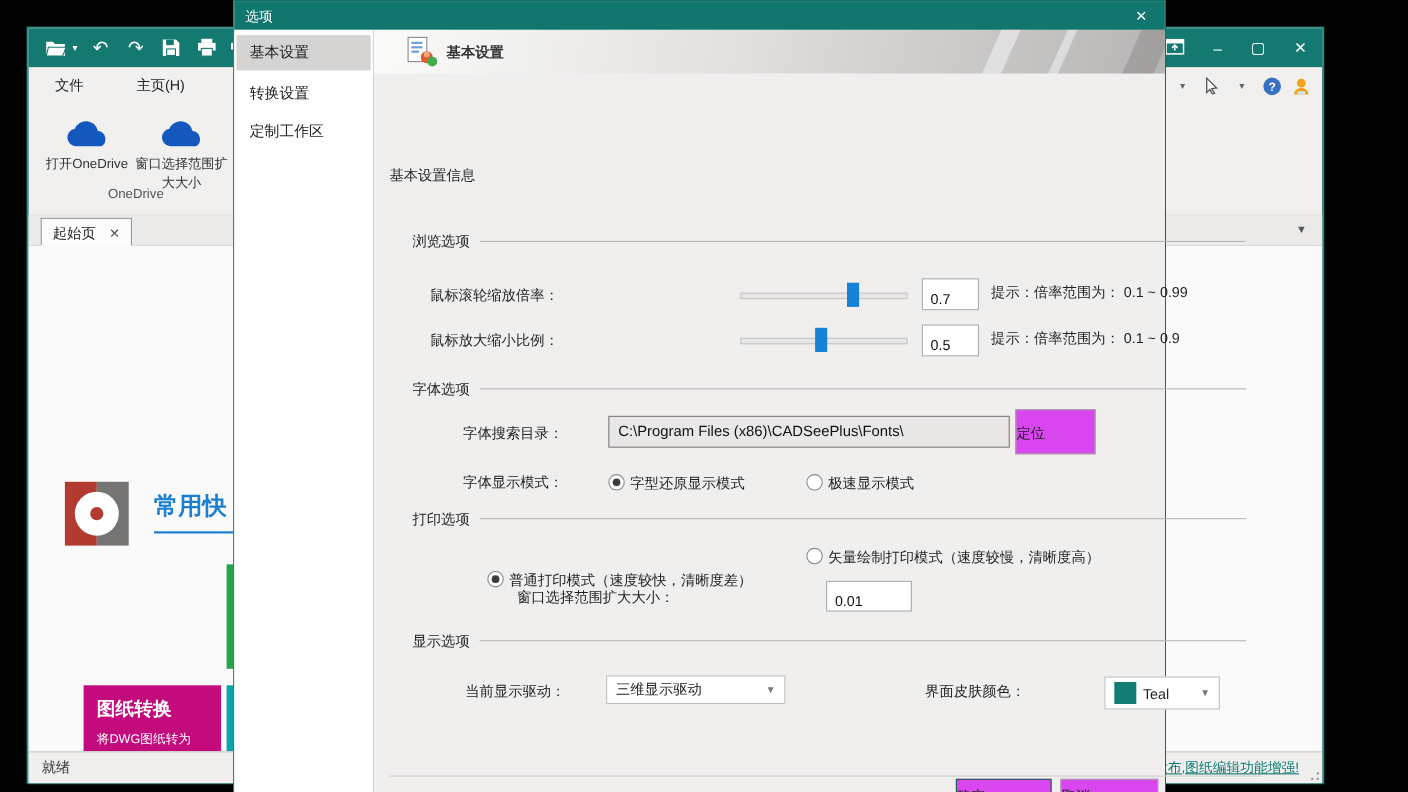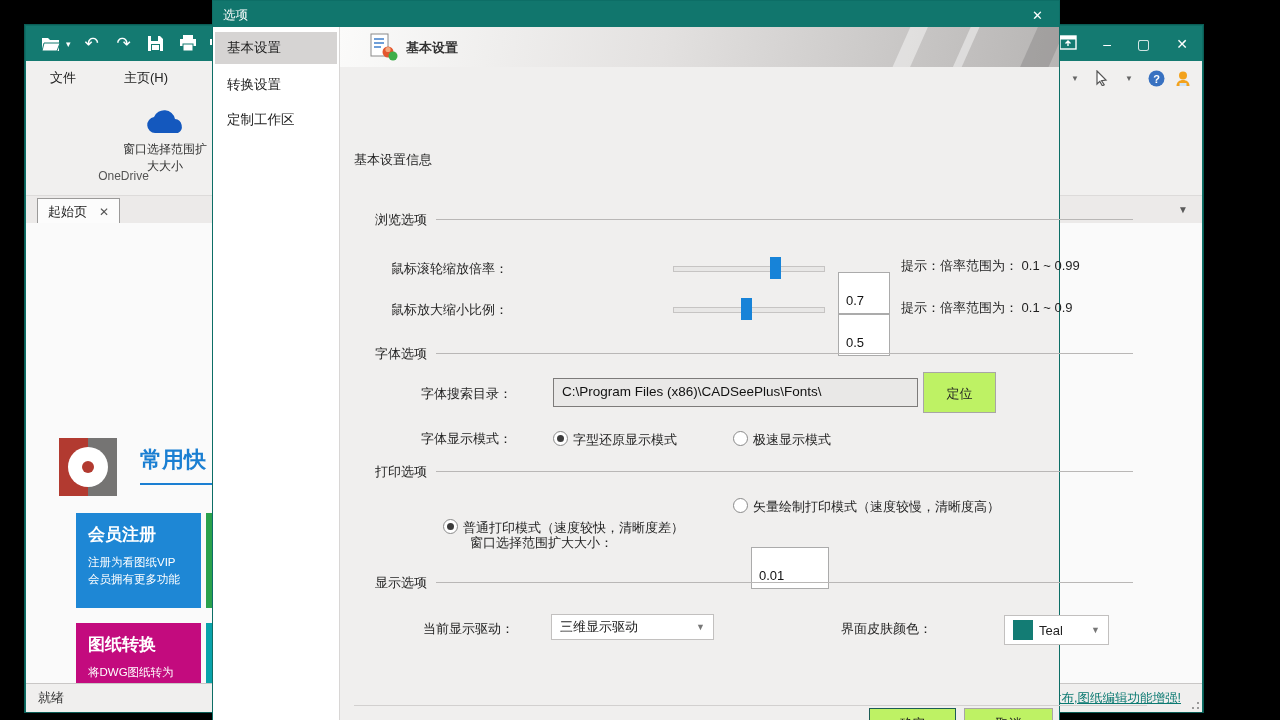--- a/index.html
+++ b/index.html
@@ -58,25 +58,25 @@
       background:linear-gradient(100deg,#fbfbfa 0%,#e3e1e0 45%,#b7b5b4 100%);overflow:hidden;}
   #dlg-header .streak{position:absolute;top:-10px;width:16px;height:70px;background:rgba(255,255,255,.45);transform:rotate(24deg);}
   #dlg-header .hlabel{position:absolute;left:66px;top:12px;font-size:13px;font-weight:bold;color:#333;}
   #hicon{position:absolute;left:28px;top:5px;width:30px;height:30px;}
   #dlg-content{left:127px;top:66px;right:0;bottom:0;background:#f0efee;font-size:13px;color:#1f1f1f;}
   .dc{position:absolute;white-space:nowrap;}
   .sec-line{position:absolute;height:1px;background:#b9b7b6;}
   .slider{position:absolute;width:152px;height:22px;}
   .slider .track{position:absolute;left:0;right:0;top:9px;height:4px;background:#e8e7e6;border:1px solid #c6c4c3;}
   .slider .thumb{position:absolute;top:0;width:11px;height:22px;background:#1783d8;margin-left:-5px;}
-  .valbox{position:absolute;background:#fff;border:1px solid #ababab;box-sizing:border-box;padding:20px 7px;font-size:13px;color:#111;margin-top:19px;}
+  .valbox{position:absolute;background:#fff;border:1px solid #ababab;box-sizing:border-box;padding:10px 7px;font-size:13px;color:#111;}
   .radio{display:inline-block;width:13px;height:13px;border:1px solid #8a8a8a;border-radius:50%;background:#fff;vertical-align:-2px;margin-right:5px;position:relative;}
   .radio.sel::after{content:"";position:absolute;left:3px;top:3px;width:7px;height:7px;border-radius:50%;background:#3c3c3c;}
   .txtinput{position:absolute;background:#e9e8e7;border:1px solid #7d7b7a;box-sizing:border-box;padding:5px 8px;font-size:13.5px;color:#111;}
-  .btn{position:absolute;background:#bef264;border:1px solid #a8a6a5;box-sizing:border-box;text-align:center;font-size:13px;color:#222;}
+  .btn{position:absolute;background:#d946ef;border:1px solid #a8a6a5;box-sizing:border-box;font-size:13px;color:#222;}
   .dropdown{position:absolute;background:#fff;border:1px solid #c2c0bf;box-sizing:border-box;display:flex;align-items:center;padding:0 8px;font-size:13px;color:#222;}
   .dropdown .dd{margin-left:auto;font-size:9px;color:#777;}
   #skin-swatch{width:20px;height:20px;margin-right:6px;flex:none;}
   #dlg-btn-ok{border:1px solid #1d5c55;}
 </style>
 </head>
 <body>
 
 <div id="main-window" class="abs">
 
@@ -158,20 +158,26 @@
         <svg width="16" height="17" viewBox="0 0 16 17">
             <circle cx="8" cy="5.5" r="4" fill="#f3a21c"></circle>
             <path d="M1.5 16c0-4 3-6 6.5-6s6.5 2 6.5 6z" fill="#f3a21c"></path>
             <path d="M4.5 13h7v3h-7z" fill="#cfe3f5"></path>
           </svg>
       </span>
     </div>
   </div>
 
   <div id="ribbon" class="abs">
+    <div class="od-btn" style="left:10px;">
+      <svg width="42" height="26" viewBox="0 0 42 26">
+          <path d="M11 24a8 8 0 01-1-15.9A11 11 0 0131 10a7.5 7.5 0 013 14z" fill="#1458be"></path>
+        </svg>
+      <span>打开OneDrive</span>
+    </div>
     <div class="od-btn" style="left:96px;">
       <svg width="42" height="26" viewBox="0 0 42 26">
           <path d="M11 24a8 8 0 01-1-15.9A11 11 0 0131 10a7.5 7.5 0 013 14z" fill="#1458be"></path>
         </svg>
       <span>窗口选择范围扩大大小</span>
     </div>
     <div id="od-group-label">OneDrive</div>
   </div>
 
   <div id="tabbar" class="abs">
@@ -185,25 +191,20 @@
   <div id="content" class="abs">
     <div id="logo">
       <div class="half-l"></div>
         <div class="half-r"></div>
         <div class="ring"></div>
         <div class="dot"></div>
     </div>
     <div id="start-title">常用快</div>
     <div id="title-rule"></div>
 
-    <div class="tile" style="left: 50px; top: 290px; background: rgb(30, 135, 213);">
-      <div class="t">会员注册</div>
-      <div class="l">注册为看图纸VIP</div>
-      <div class="l">会员拥有更多功能</div>
-    </div>
     <div class="tile" style="left: 180px; top: 290px; background: rgb(42, 161, 76);">
       <div class="t"></div>
     </div>
     <div class="tile" style="left: 50px; top: 400px; background: rgb(195, 11, 126);">
       <div class="t">图纸转换</div>
       <div class="l">将DWG图纸转为</div>
       <div class="l">BMP/DWF/PDF</div>
     </div>
     <div class="tile" style="left: 180px; top: 400px; background: rgb(10, 163, 171);">
       <div class="t"></div>

